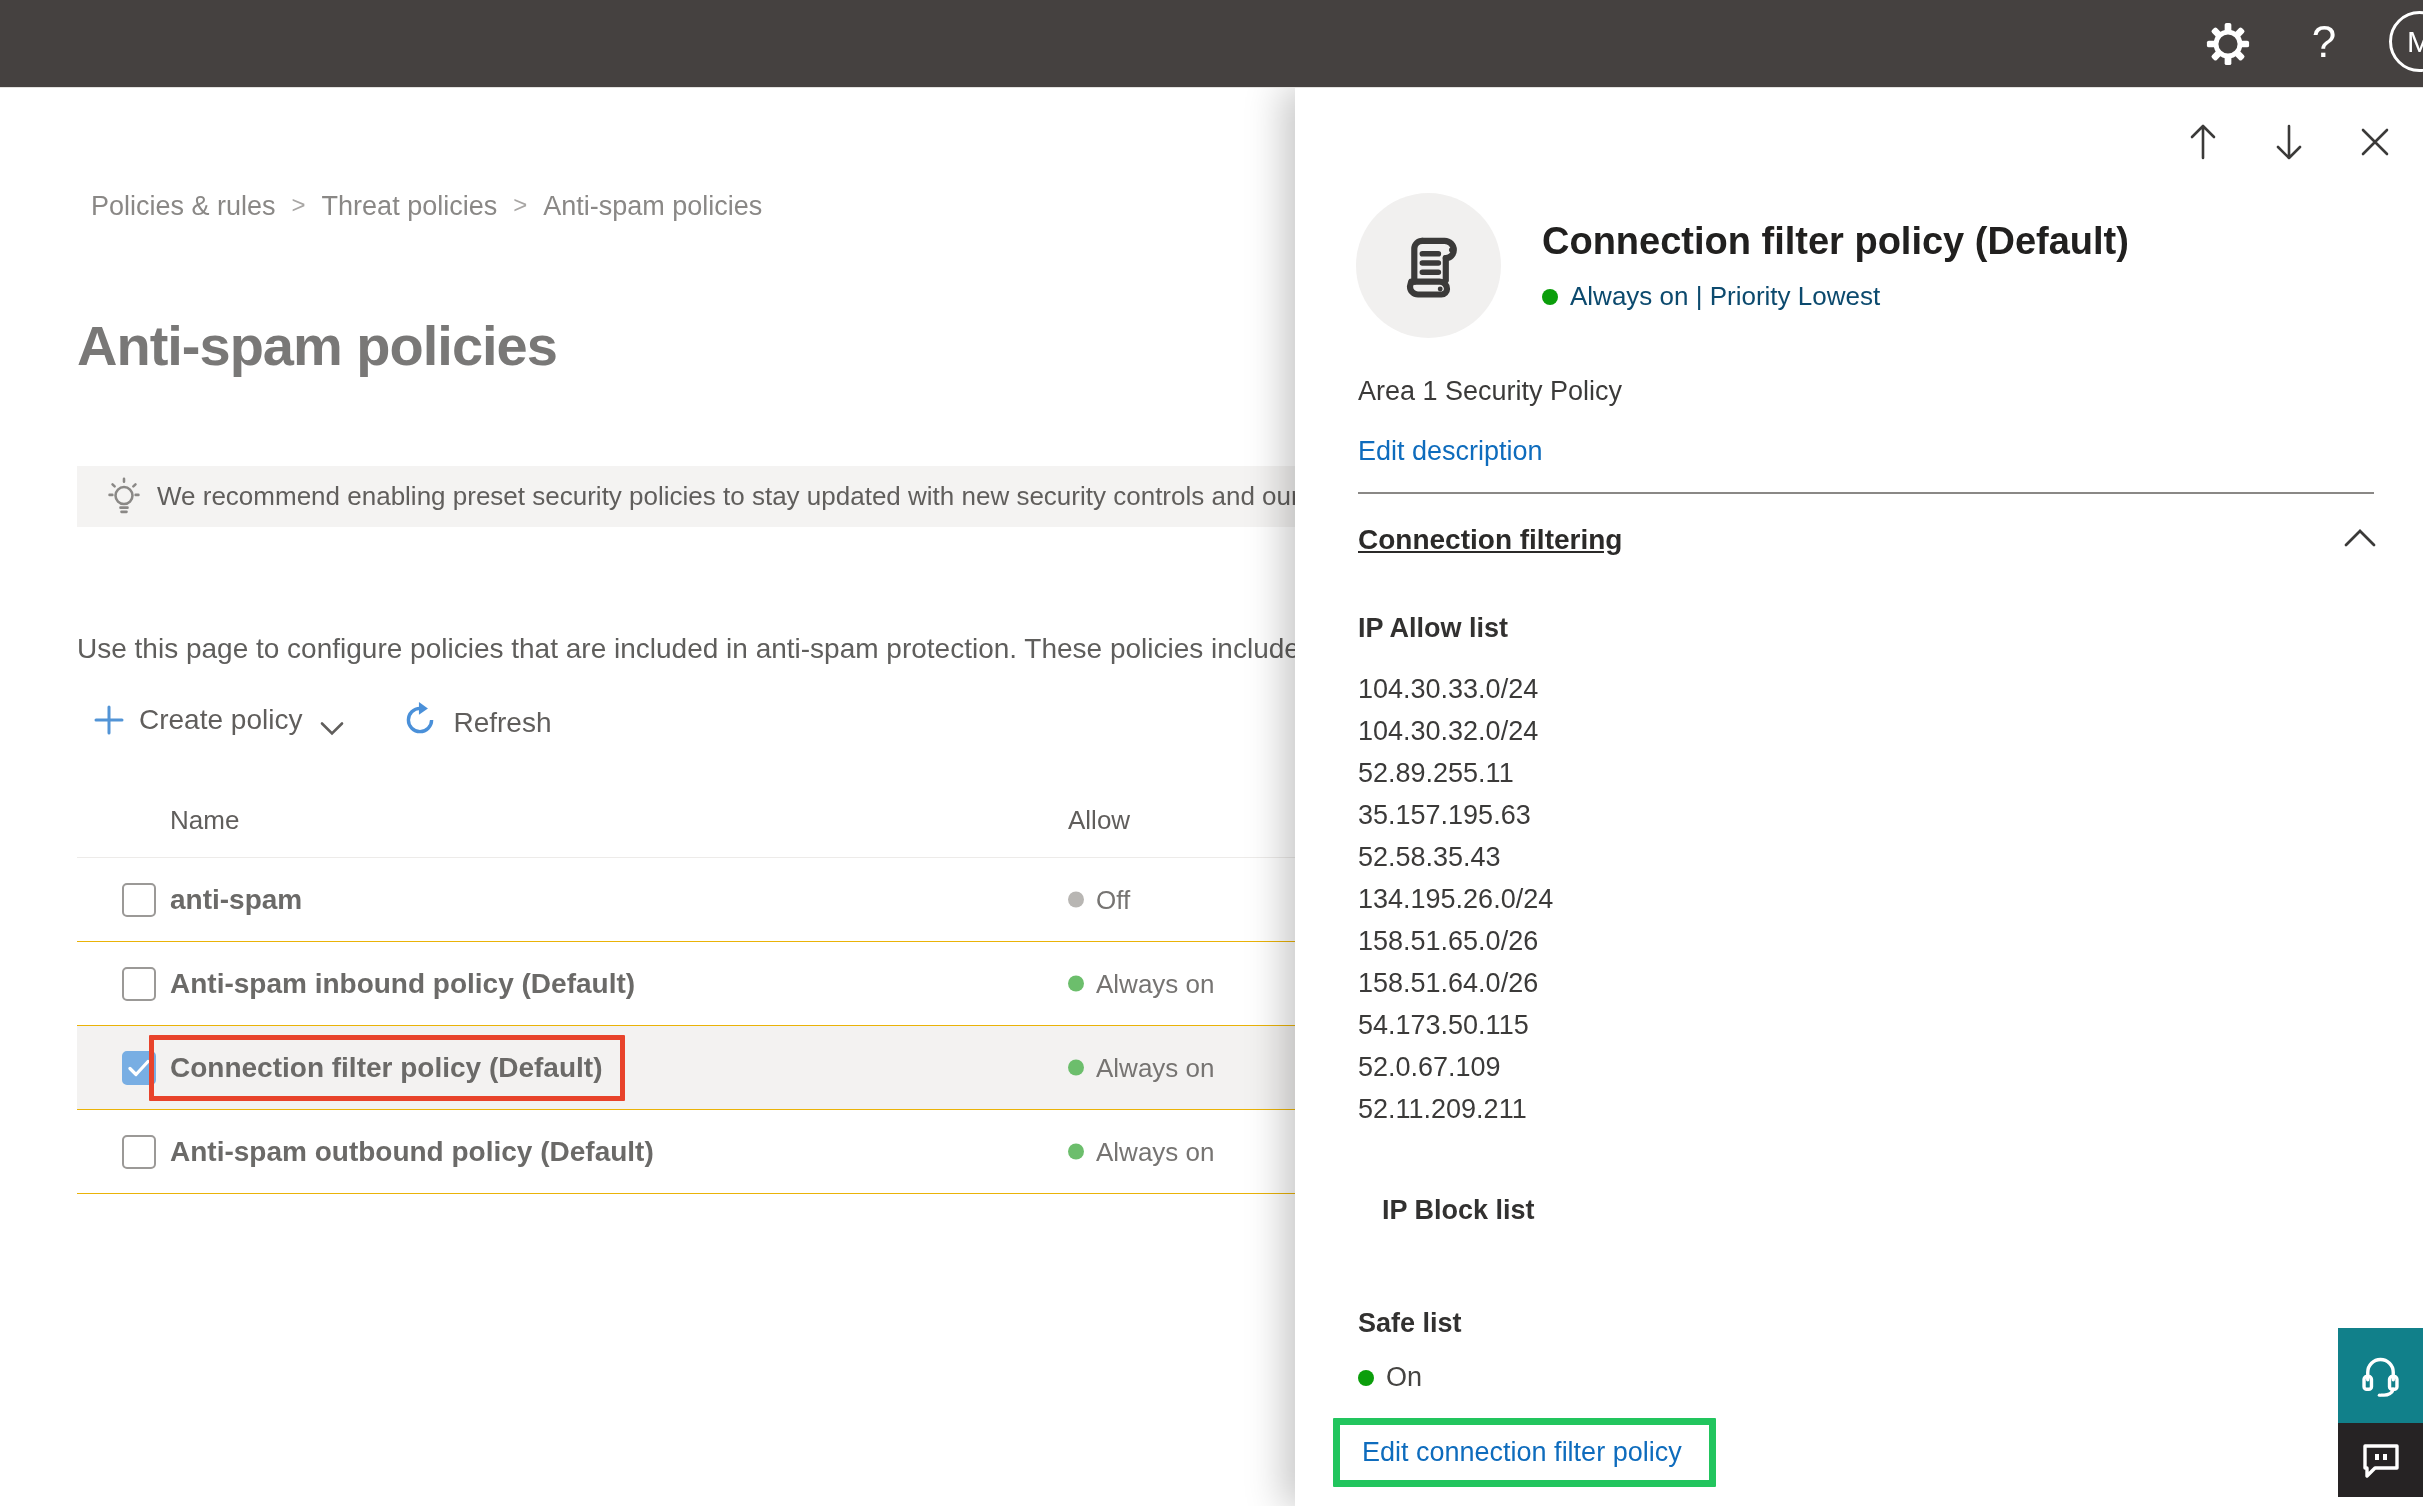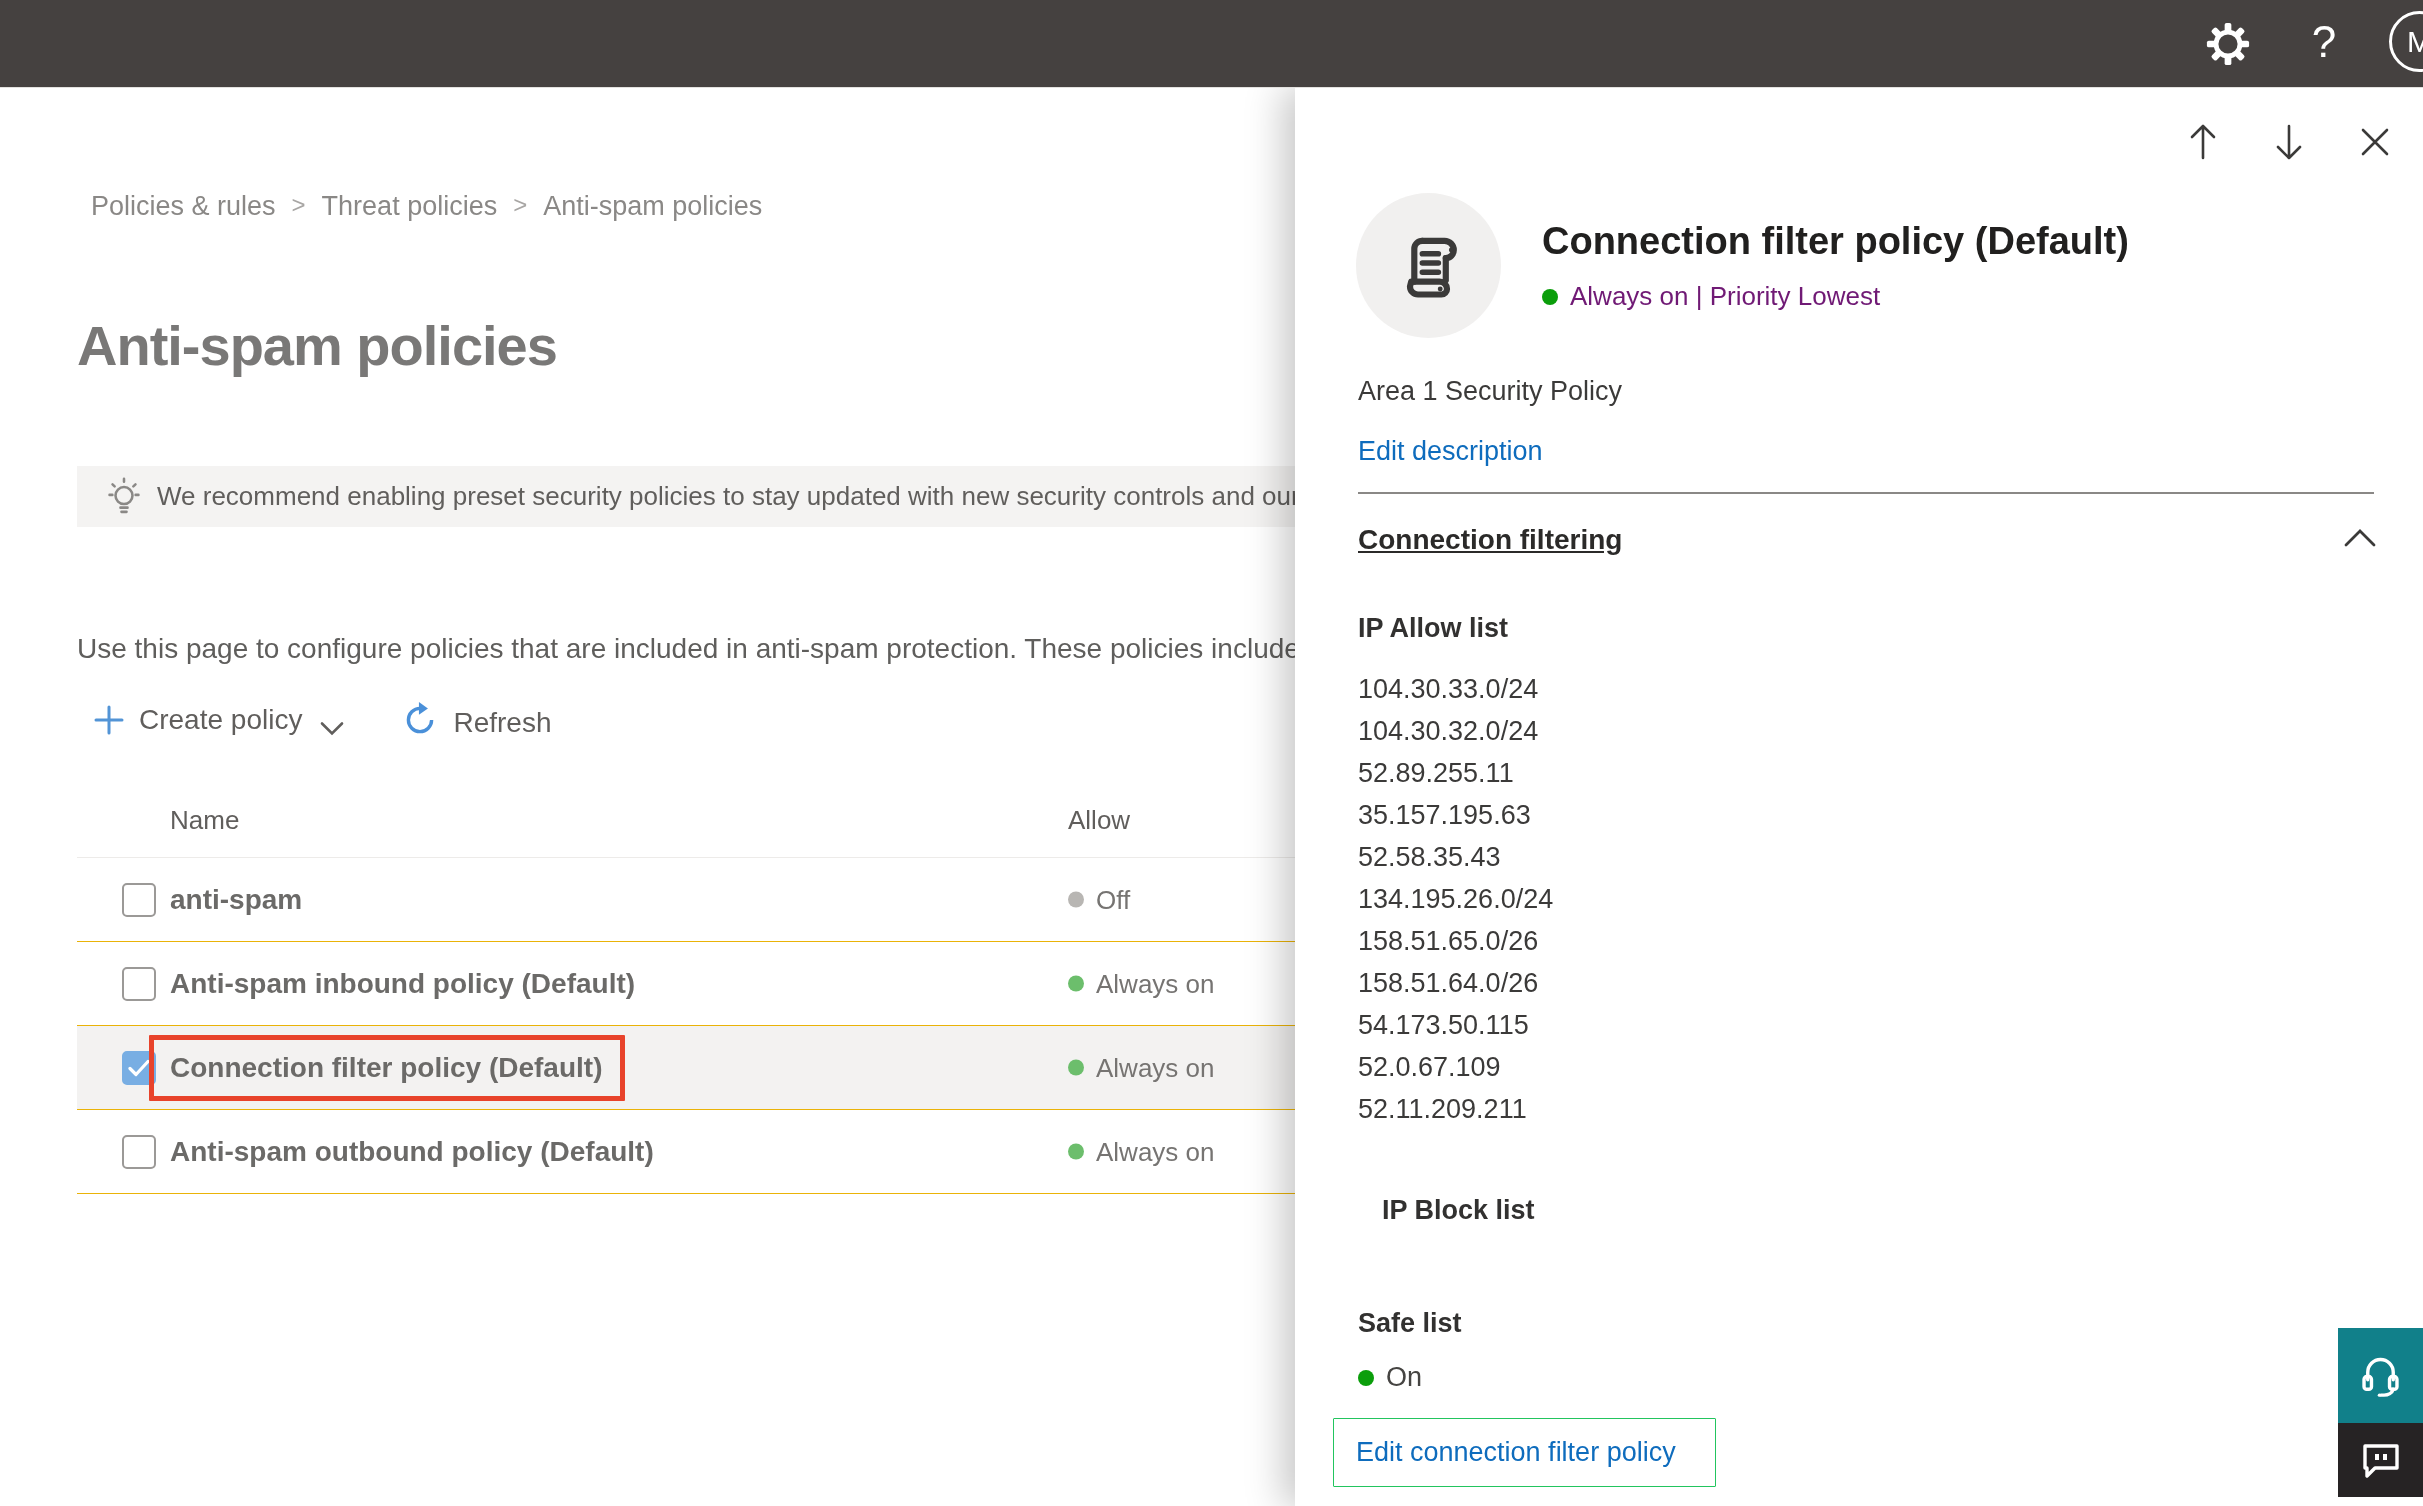--- a/index.html
+++ b/index.html
@@ -59,34 +59,34 @@
 
   
   .flyout{position:absolute;left:1295px;top:87px;width:1129px;bottom:0;background:#fff;z-index:30;
           box-shadow:-12px 0 36px rgba(0,0,0,0.22);}
   .panel-nav{position:absolute;top:36px;right:30px;display:flex;gap:48px;}
   .pn-btn{width:38px;height:38px;display:flex;align-items:center;justify-content:center;cursor:pointer;}
   .panel-avatar{position:absolute;left:61px;top:106px;width:145px;height:145px;border-radius:50%;
                 background:#f1f0ef;display:flex;align-items:center;justify-content:center;}
   .panel-title{position:absolute;left:247px;top:133px;font-size:38px;font-weight:bold;color:#21201f;}
   .panel-statusline{position:absolute;left:247px;top:194px;display:flex;align-items:center;
-                    font-size:26px;color:#701a75;}
+                    font-size:26px;color:#0c4a6e;}
   .p-area{position:absolute;left:63px;top:289px;font-size:27px;color:#3b3a39;}
   .p-link{font-size:27px;color:#0e6cbd;cursor:pointer;}
   .p-editdesc{position:absolute;left:63px;top:349px;}
   .p-divider{position:absolute;left:63px;right:50px;top:405px;height:0;border-top:2px solid #8a8886;}
   .p-section{position:absolute;left:63px;top:437px;font-size:28px;font-weight:bold;color:#2b2a29;text-decoration:underline;}
   .p-chevup{position:absolute;right:48px;top:442px;cursor:pointer;}
   .p-sub{font-size:27px;font-weight:bold;color:#323130;position:absolute;left:63px;}
   .p-allow{top:526px;}
   .ip-list{position:absolute;left:63px;top:569px;font-size:27px;color:#3b3a39;line-height:42px;margin-top:12px;}
   .p-block{top:1108px;margin-left:24px;}
   .p-safe{top:1221px;}
   .p-on{position:absolute;left:63px;top:1275px;display:flex;align-items:center;font-size:27px;color:#454442;}
-  .p-editpolicy{position:absolute;left:38px;top:1331px;width:383px;height:69px;border:1px solid #22c55e;
+  .p-editpolicy{position:absolute;left:38px;top:1331px;width:383px;height:69px;border:7px solid #22c55e;
                 border-radius:1px;box-sizing:border-box;display:flex;align-items:center;padding-left:22px;}
 
   
   .float-btn{position:absolute;left:2338px;width:85px;display:flex;align-items:center;justify-content:center;
              z-index:50;cursor:pointer;}
   .btn-support{top:1328px;height:95px;background:#11808a;}
   .btn-chat{top:1423px;height:74px;background:#262324;}
 </style>
 </head>
 <body>

